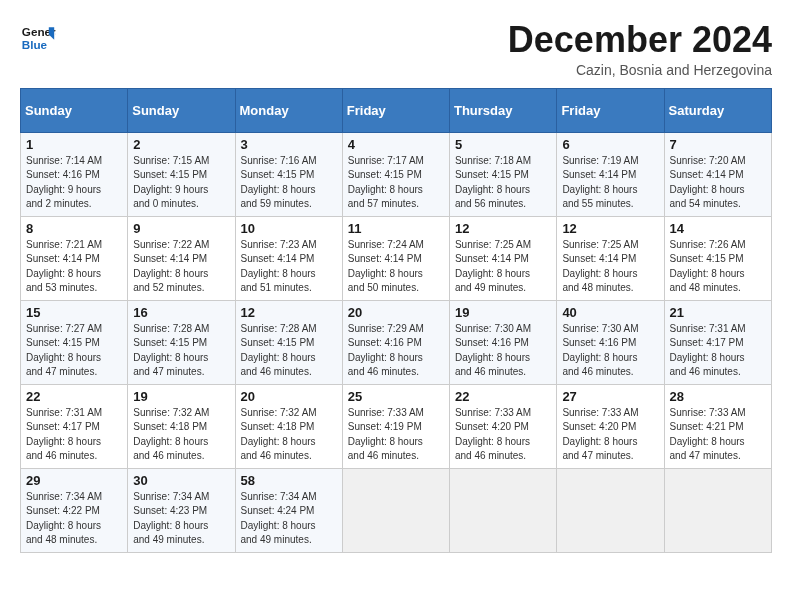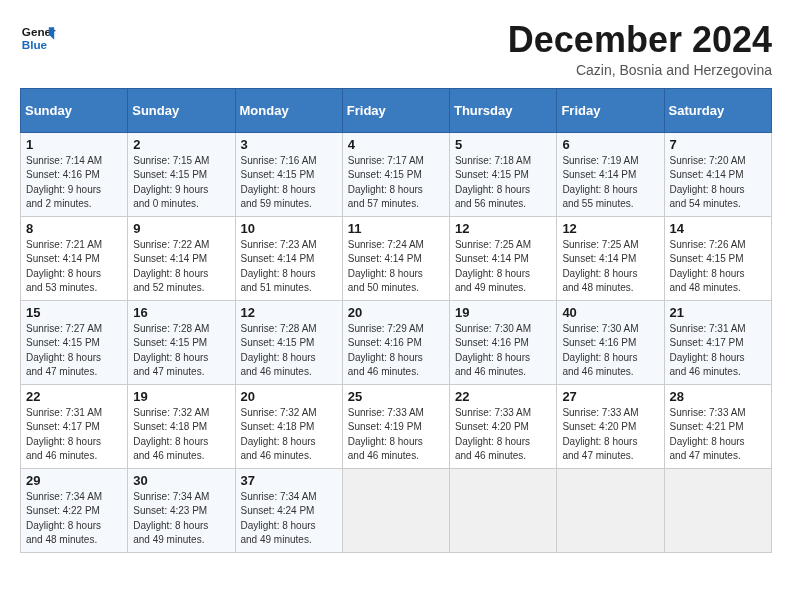--- a/index.html
+++ b/index.html
@@ -246,21 +246,21 @@
       <tr>
         <td>
           <span class="day-num">29</span>
           <div class="day-info">Sunrise: 7:34 AM<br>Sunset: 4:22 PM<br>Daylight: 8 hours<br>and 48 minutes.</div>
         </td>
         <td>
           <span class="day-num">30</span>
           <div class="day-info">Sunrise: 7:34 AM<br>Sunset: 4:23 PM<br>Daylight: 8 hours<br>and 49 minutes.</div>
         </td>
         <td>
-          <span class="day-num">37</span>
+          <span class="day-num">58</span>
           <div class="day-info">Sunrise: 7:34 AM<br>Sunset: 4:24 PM<br>Daylight: 8 hours<br>and 49 minutes.</div>
         </td>
         <td class="empty-cell"></td>
         <td class="empty-cell"></td>
         <td class="empty-cell"></td>
         <td class="empty-cell"></td>
       </tr>
     </tbody>
 </table>
 

